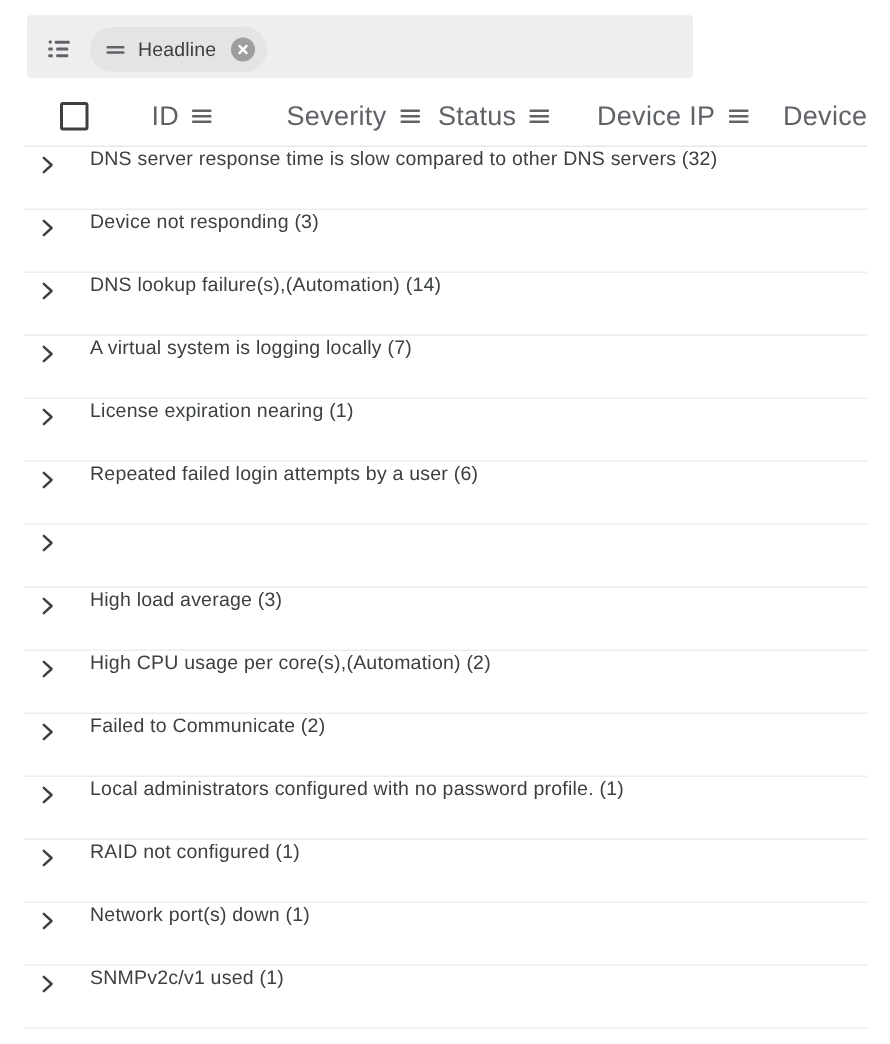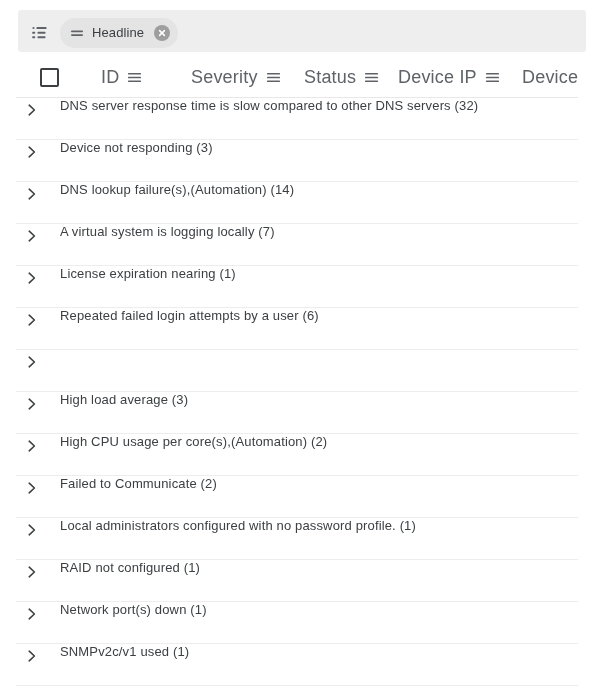--- a/index.html
+++ b/index.html
@@ -22,21 +22,21 @@
     width: 593px;
     height: 696px;
     background: #ffffff;
   }
 
   
   .groupbar {
     position: absolute;
     left: 18px;
     top: 10px;
-    width: 568px;
+    width: 444px;
     height: 42px;
     background: #eeeeee;
     border-radius: 3px;
     display: flex;
     align-items: center;
     padding: 4px 0 0 12px;
     box-sizing: border-box;
   }
 
   .groupby-icon {
@@ -136,21 +136,21 @@
     border: 2px solid #3c4043;
     border-radius: 2px;
     background: #ffffff;
     box-sizing: border-box;
     cursor: pointer;
   }
 
   
   .c-id       { left: 85px; }
   .c-severity { left: 175px; justify-content: space-between; }
-  .c-status   { left: 276px; margin-left: 12px; }
+  .c-status   { left: 276px; }
   .c-deviceip { left: 382px; text-align: right; }
   .c-device   { left: 506px; justify-content: flex-end; }
 
   
   .rows {
     position: absolute;
     left: 16px;
     top: 98px;
     width: 562px;
   }

